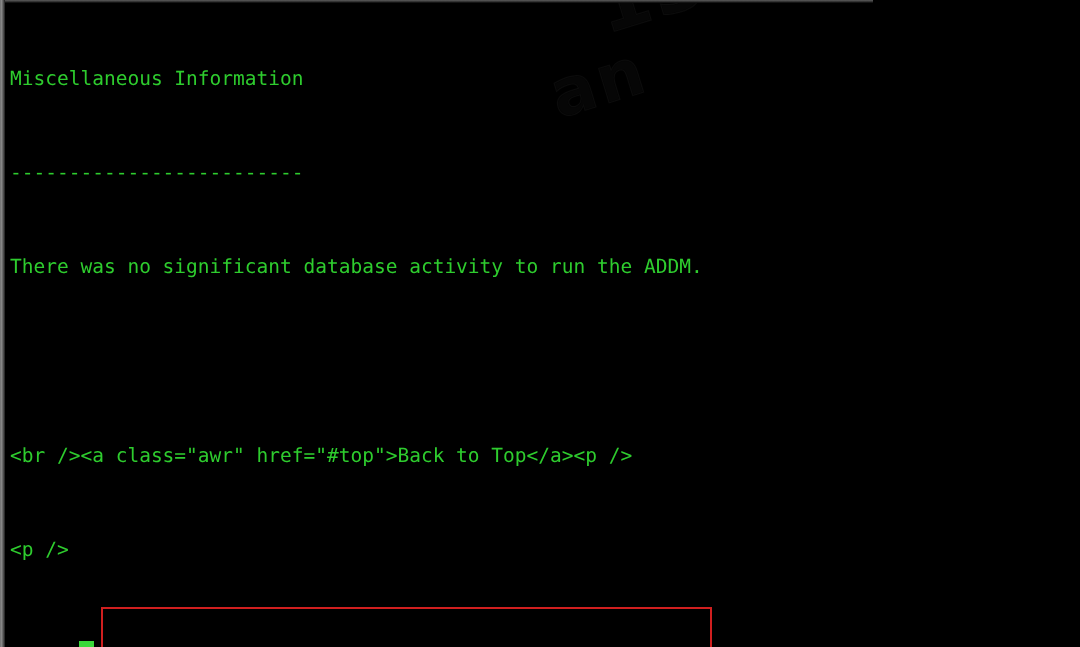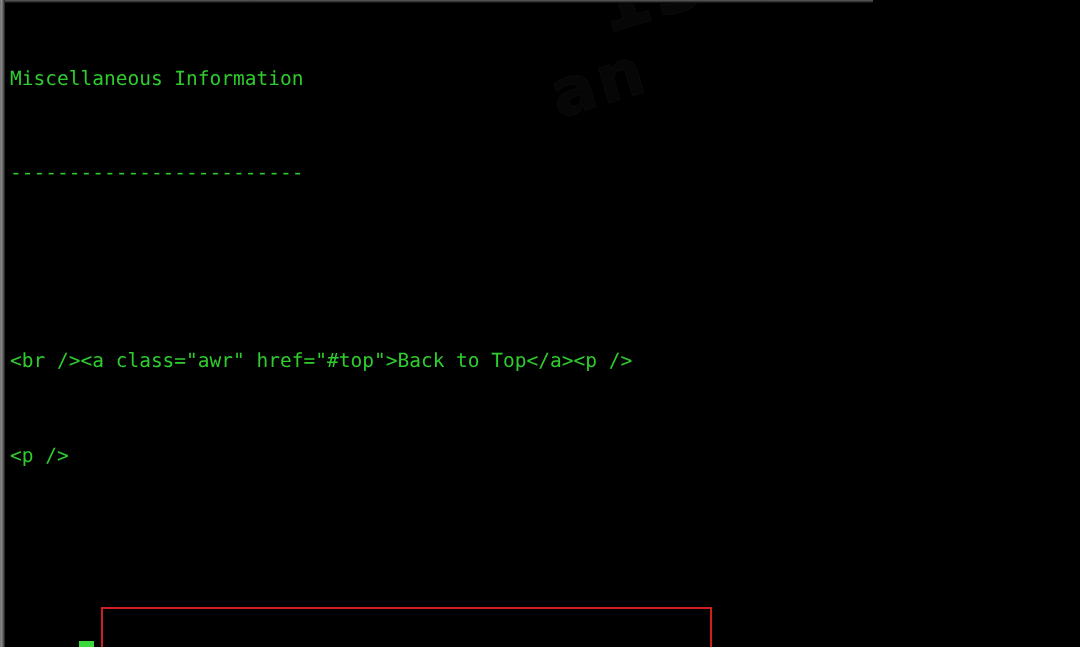--- a/index.html
+++ b/index.html
@@ -117,20 +117,21 @@
     <span>135 W1012</span>
     <span class="wm2">an</span>
   </div>
 
   <div class="edge-top"></div>
   <div class="edge-left"></div>
 
   <div class="screen-text">
     <div class="line">Miscellaneous Information</div>
     <div class="line">-------------------------</div>
+    <div class="line">There was no significant database activity to run the ADDM.</div>
     <div class="line blank"></div>
     <div class="line">&lt;br /&gt;&lt;a class="awr" href="#top"&gt;Back to Top&lt;/a&gt;&lt;p /&gt;</div>
     <div class="line">&lt;p /&gt;</div>
     
     
     
     
     
     
     

